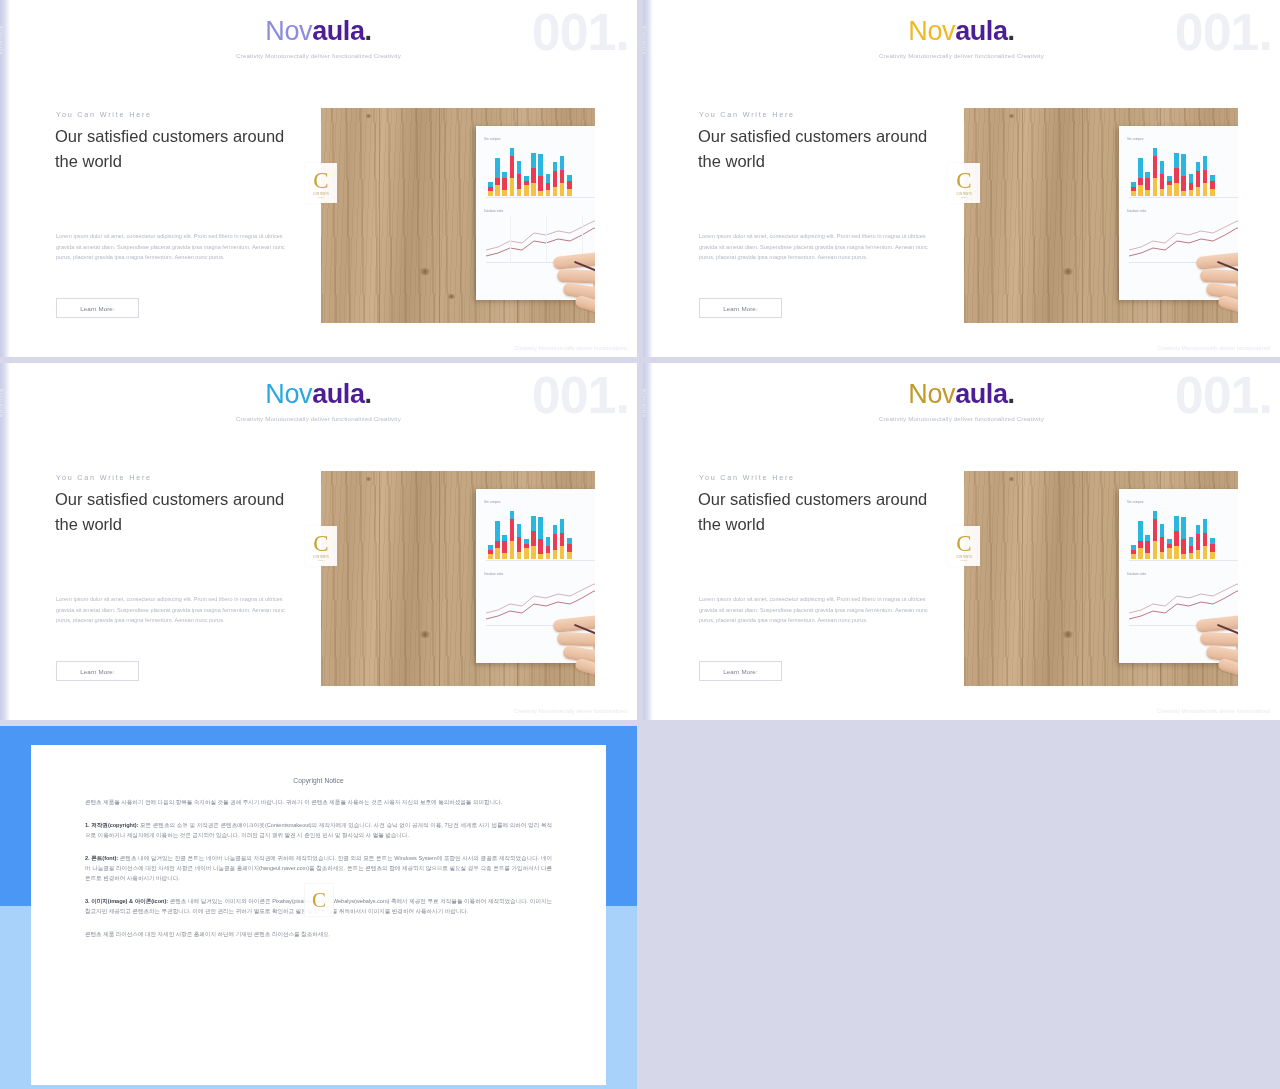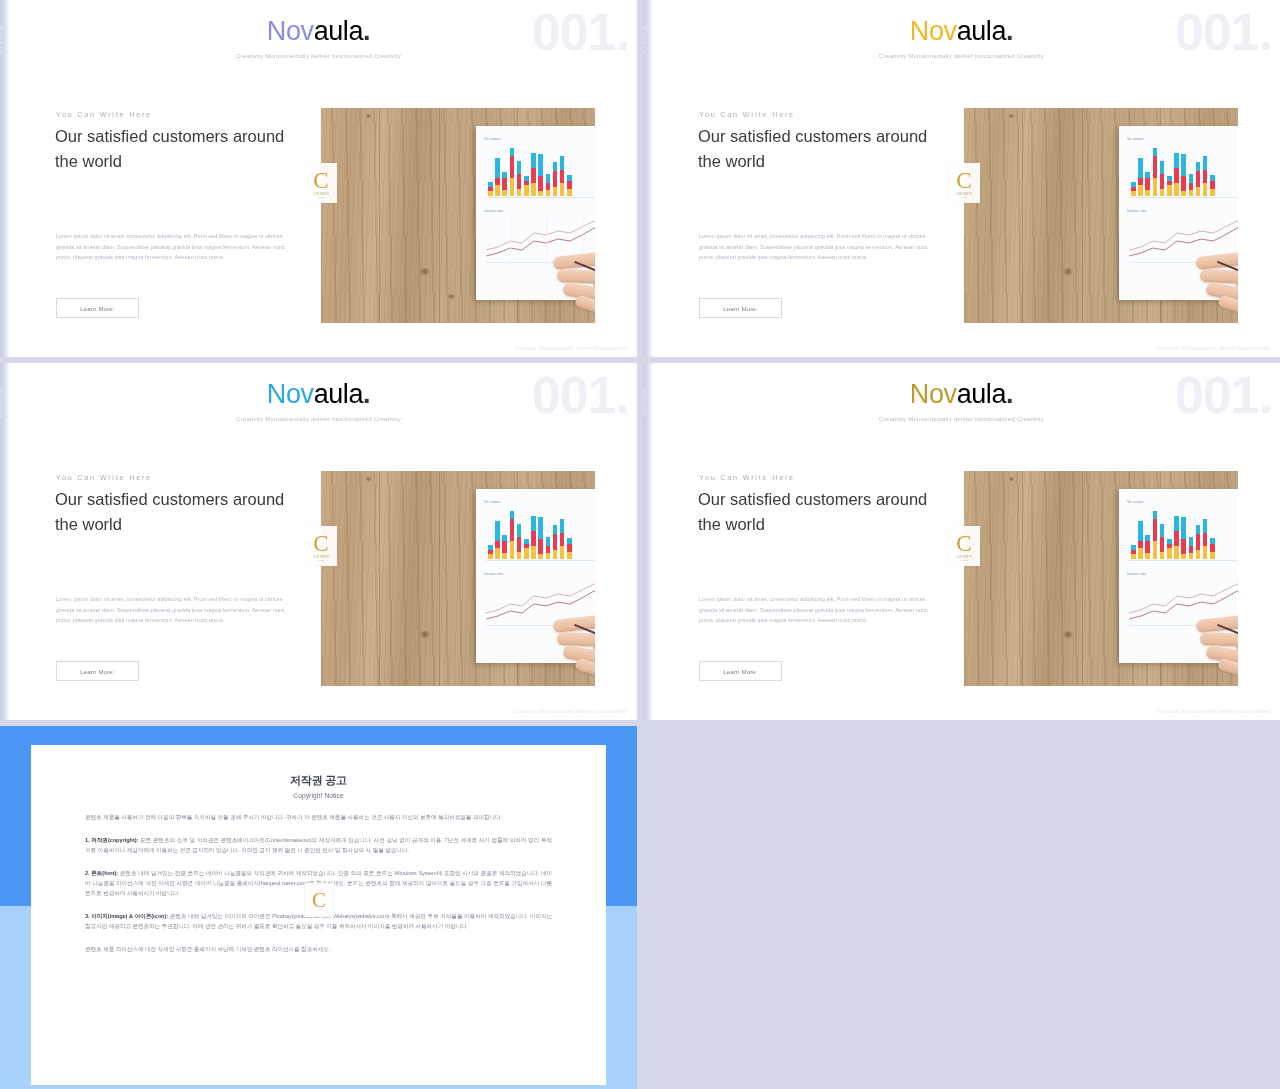--- a/index.html
+++ b/index.html
@@ -39,21 +39,21 @@
   }
 
   
   .logo {
     position: absolute; top: 18px; left: 0; right: 0;
     text-align: center;
     font-size: 27px; font-weight: 400; letter-spacing: -.4px;
     line-height: 1;
   }
   .logo .nov { font-weight: 400; }
-  .logo .aula { color: #000000; font-weight: 400; }
+  .logo .aula { color: #4c1d95; font-weight: 700; }
   .logo .dot { color: #333; font-weight: 700; }
   .tagline {
     position: absolute; top: 52px; left: 0; right: 0;
     text-align: center;
     font-size: 6.2px; letter-spacing: .15px; color: #b9bcc9;
     white-space: nowrap;
   }
 
   
   .bignum {
@@ -686,21 +686,20 @@
         <div class="ctext2">market</div>
       </div>
       <div class="footer-note">Creativity Monotonectally deliver functionalized</div>
     </div>
   </div>
 
   <div class="copy-wrap"></div>
   <div class="copy-blue-bottom"></div>
 
   <div class="copy-sheet">
-    <div class="cp-title-ko">저작권 공고</div>
     <div class="cp-title-en">Copyright Notice</div>
 
     <div class="cp-p">콘텐츠 제품을 사용하기 전에 다음의 항목을 숙지하실 것을 권해 주시기 바랍니다. 귀하가 이 콘텐츠 제품을 사용하는 것은 사용자 자신의 보호에 동의하셨음을 의미합니다.</div>
 
     <div class="cp-p">
       <b>1. 저작권(copyright):</b>
       <span>모든 콘텐츠의 소유 및 저작권은 콘텐츠메이크아웃(Contentsmakeout)의 제작자에게 있습니다. 사전 승낙 없이 공개적 이용, 7단전 세계로 사기 법률에 의하여 영리 목적으로 이용하거나 제삼자에게 이용하는 것은 금지되어 있습니다. 이러한 금지 행위 발견 시 준인된 민사 및 형사상의 사 벌을 받습니다.</span>
     </div>
 
     <div class="cp-p">

